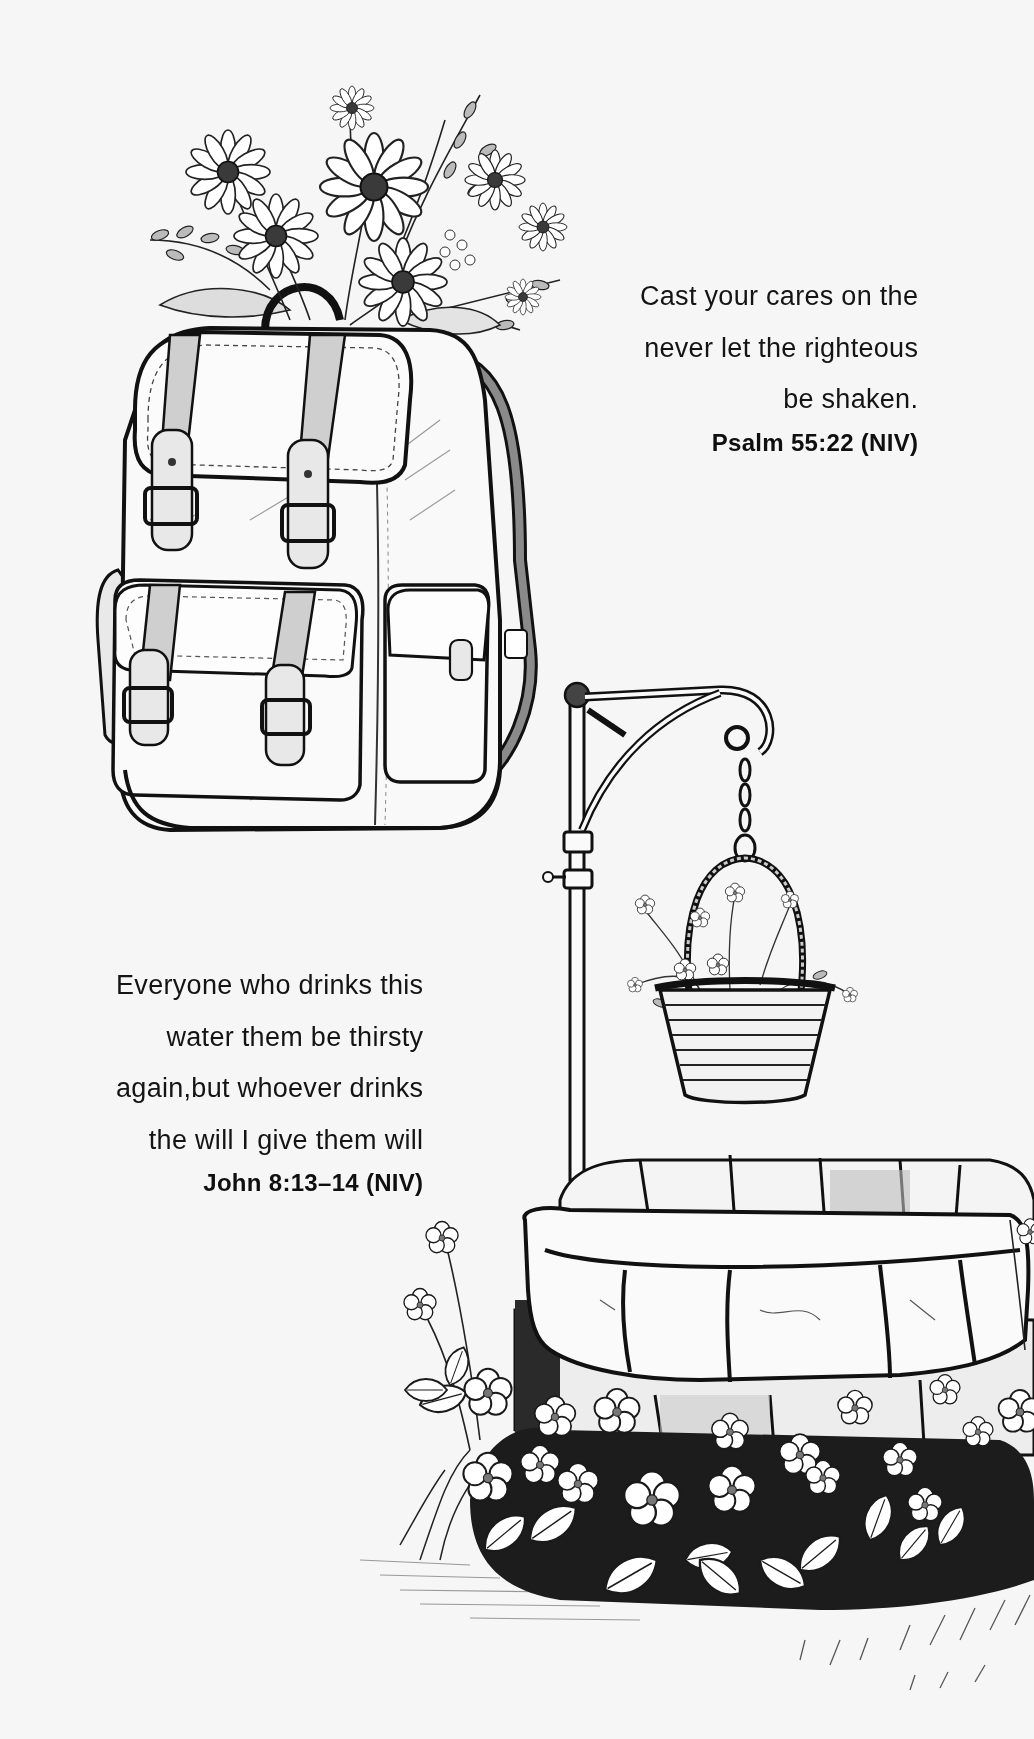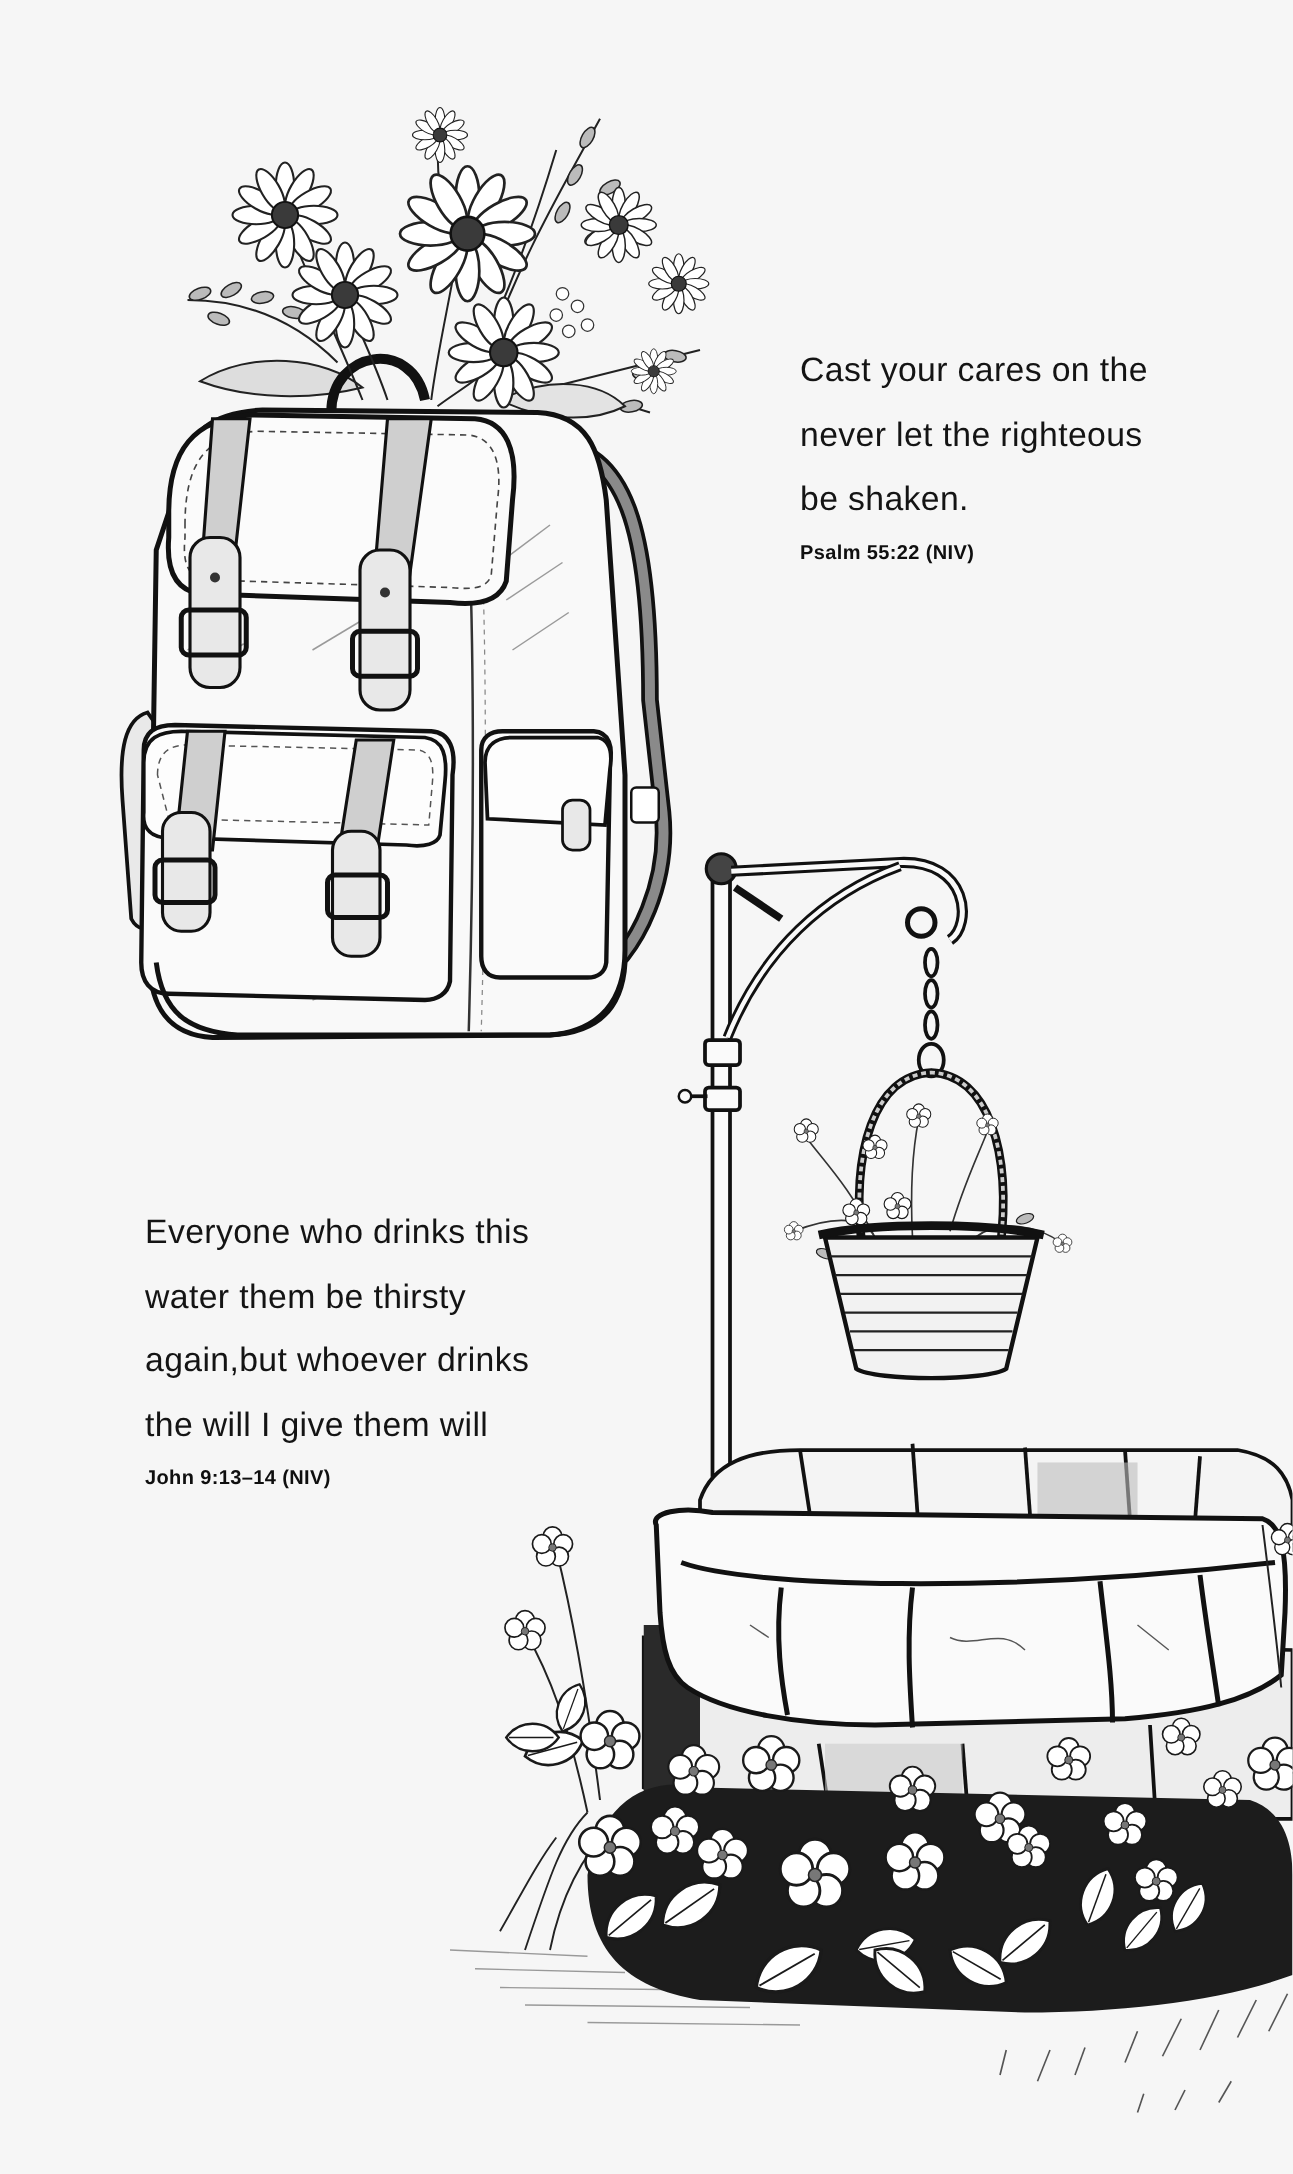--- a/index.html
+++ b/index.html
@@ -6,25 +6,25 @@
   body {
     width:1034px; height:1739px; overflow:hidden;
     background:#f6f6f6; position:relative;
     font-family:"Liberation Sans", "DejaVu Sans", sans-serif;
     color:#111;
   }
   .art { position:absolute; left:0; top:0; width:1034px; height:1739px; }
   .verse {
     position:absolute;
     font-size:27px; line-height:51.5px; letter-spacing:0.3px;
-    color:#141414; font-weight:400;
+    color:#141414; font-weight:400;text-align:right;
   }
   .verse .line { display:block; white-space:nowrap; }
   .verse .ref {
-    display:block; font-weight:700; font-size:16px; line-height:30px;
+    display:block; font-weight:700; font-size:24px; line-height:30px;
     margin-top:2px; color:#0f0f0f; white-space:nowrap;
   }
   #verse-1 { left:640px; top:271px; }
   #verse-2 { left:116px; top:960px; }
 </style>
 </head>
 <body>
 
 <svg class="art" viewBox="0 0 1034 1739" xmlns="http://www.w3.org/2000/svg">
   <defs>
@@ -355,14 +355,14 @@
   <span class="line">never let the righteous</span>
   <span class="line">be shaken.</span>
   <span class="ref">Psalm 55:22 (NIV)</span>
 </div>
 
 <div class="verse" id="verse-2">
   <span class="line">Everyone who drinks this</span>
   <span class="line">water them be thirsty</span>
   <span class="line">again,but whoever drinks</span>
   <span class="line">the will I give them will</span>
-  <span class="ref">John 9:13–14 (NIV)</span>
+  <span class="ref">John 8:13–14 (NIV)</span>
 </div>
 
 </body></html>

